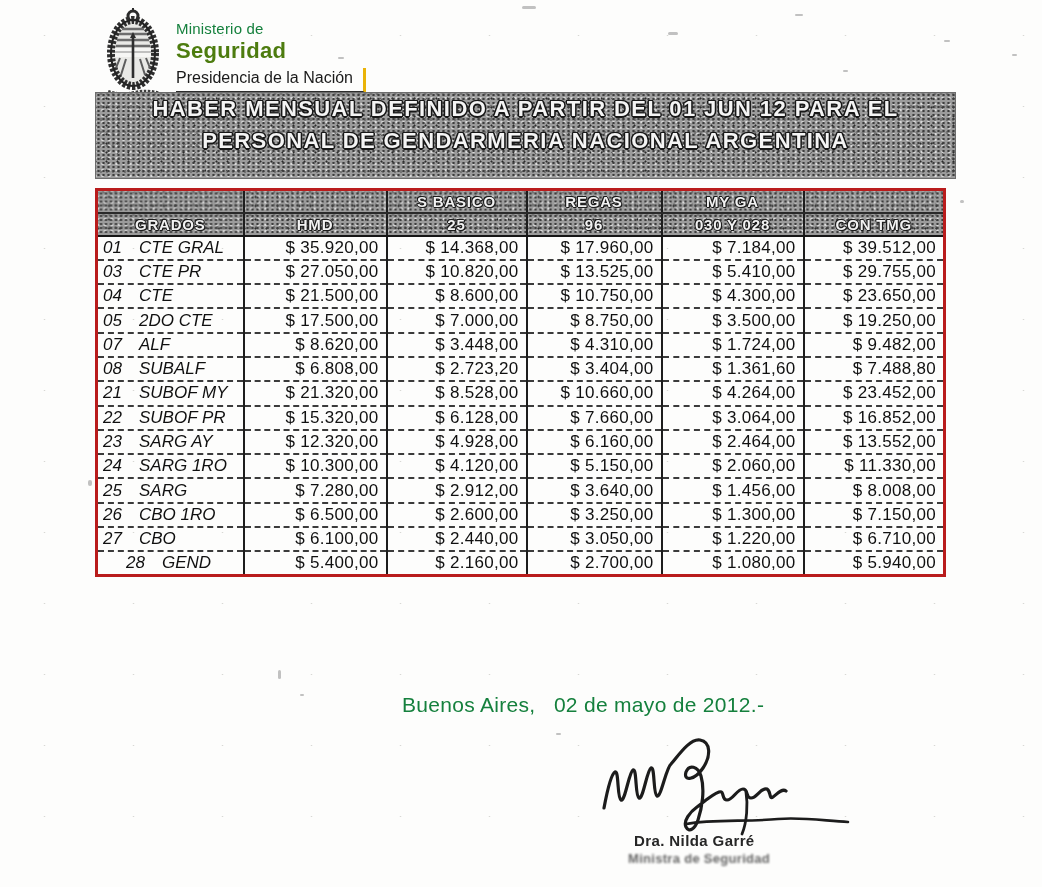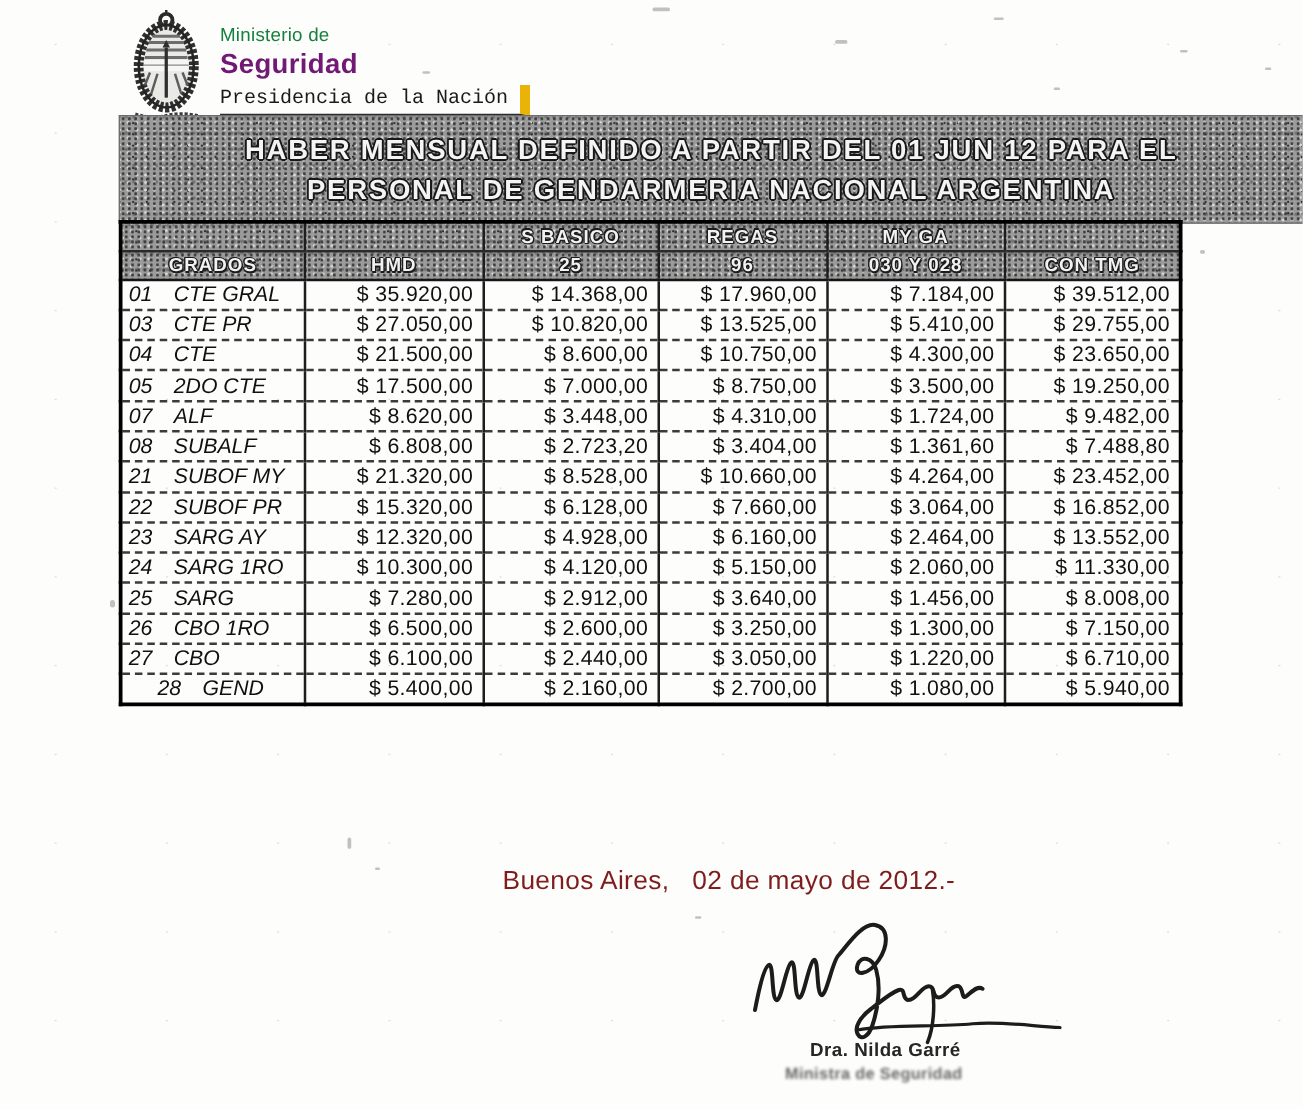--- a/index.html
+++ b/index.html
@@ -12,58 +12,58 @@
     background-size: 89px 71px;
     overflow:hidden;
     color:#161616;
   }
 
   
   .gov-header { position:absolute; left:106px; top:8px; display:flex; }
   .logo-wrap { width:56px; height:90px; position:relative; }
   .ministry-text { margin-left:14px; padding-top:12px; }
   .ministry-line1 { font-size:15px; color:#15803d; letter-spacing:0.2px; }
-  .ministry-line2 { font-size:22px; font-weight:bold; color:#701a75; margin-top:1px; letter-spacing:0.3px; }
+  .ministry-line2 { font-size:22px; font-weight:bold; color:#4d7c0f; margin-top:1px; letter-spacing:0.3px; }
   .ministry-line3-box {
     margin-top:4px; font-size:16px; color:#1a1a1a;
-    border-right:8px solid #eab308; border-bottom:2px solid #2c2c2c;
-    padding:1px 10px 4px 0; display:inline-block;font-family:Liberation Mono, monospace;
+    border-right:3px solid #eab308; border-bottom:2px solid #2c2c2c;
+    padding:1px 10px 4px 0; display:inline-block;
   }
 
   
   .noisy {
     background-color:#9b9b9b;
     background-image:
       radial-gradient(circle, #3d3d3d 0 1px, transparent 1.3px),
       radial-gradient(circle, #d9d9d9 0 1px, transparent 1.3px),
       radial-gradient(circle, #2d2d2d 0 0.8px, transparent 1.2px),
       radial-gradient(circle, #757575 0 1.2px, transparent 1.7px);
     background-size: 5px 4px, 7px 6px, 11px 9px, 6px 13px;
     background-position: 0 0, 3px 2px, 5px 1px, 2px 7px;
   }
 
   
   .banner {
-    position:absolute; left:95px; top:92px; width:948px; height:87px;
-    display:flex; flex-direction:column; justify-content:center; align-items:center;
+    position:absolute; left:95px; top:92px; width:861px; height:87px;
+    display:flex; flex-direction:column; align-items:center;
     border:1px solid #6d6d6d;
   }
   .banner-line {
     font-size:22px; font-weight:bold; letter-spacing:1.4px;
     color:#f4f4f4; line-height:32px; text-align:center;
     text-shadow: 1.5px 0 0 #181818, -1.5px 0 0 #181818, 0 1.5px 0 #181818,
                  0 -1.5px 0 #181818, 1px 1px 0 #181818, -1px -1px 0 #181818,
                  1px -1px 0 #181818, -1px 1px 0 #181818;
   }
 
   
   table.salary {
-    position:absolute; left:95px; top:176px; width:848px;
+    position:absolute; left:95px; top:188px; width:848px;
     border-collapse:collapse; table-layout:fixed;
-    border:3px solid #000000;
+    border:3px solid #b91c1c;
   }
   table.salary th {
     height:23px; font-size:15px; font-weight:bold; color:#f2f2f2;
     letter-spacing:0.8px; text-align:center; vertical-align:middle;
     border-left:2.5px solid #1d1d1d; border-bottom:2px solid #2a2a2a;
     text-shadow: 1px 0 0 #1c1c1c, -1px 0 0 #1c1c1c, 0 1px 0 #1c1c1c,
                  0 -1px 0 #1c1c1c, 1px 1px 0 #1c1c1c, -1px -1px 0 #1c1c1c;
   }
   table.salary thead tr:last-child th { border-bottom:2.5px solid #161616; }
   table.salary td {
@@ -72,25 +72,25 @@
     white-space:nowrap; overflow:hidden;
   }
   table.salary tbody tr:last-child td { border-bottom:none;padding-left:28px; }
   td.grado-cell { text-align:left; padding-left:5px;font-style:italic; }
   td.grado-cell .code { display:inline-block; min-width:24px; margin-right:12px; }
   td.money-cell { text-align:right; padding-right:7px; letter-spacing:0.3px; }
 
   
   .date-line {
     position:absolute; left:402px; top:693px;
-    font-size:21px; color:#7f1d1d; white-space:pre; letter-spacing:0.3px;
+    font-size:21px; color:#15803d; white-space:pre; letter-spacing:0.3px;
   }
   .signature-svg { position:absolute; left:598px; top:734px; }
   .signature-name {
-    position:absolute; left:648px; top:832px;
+    position:absolute; left:634px; top:832px;
     font-size:15px; font-weight:bold; color:#262626;
     filter:blur(0.4px); letter-spacing:0.4px;
   }
   .signature-title {
     position:absolute; left:628px; top:851px;
     font-size:13px; font-weight:bold; color:#4a4a4a;
     filter:blur(1.1px); opacity:0.85; letter-spacing:0.3px;
   }
 
   

